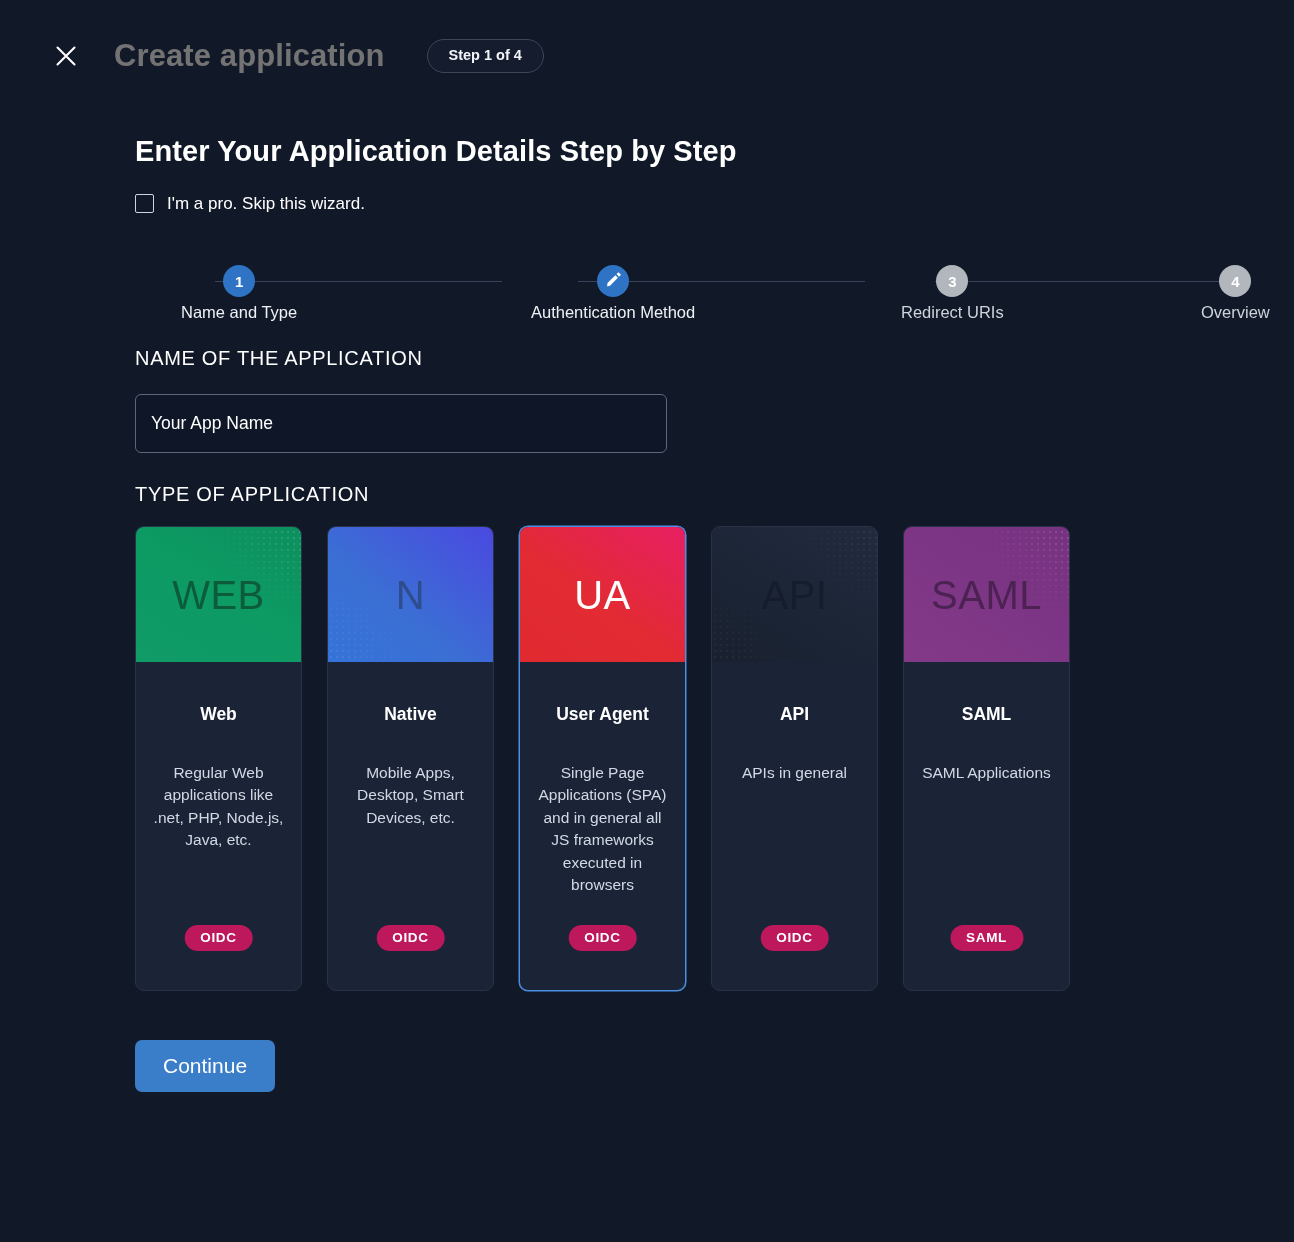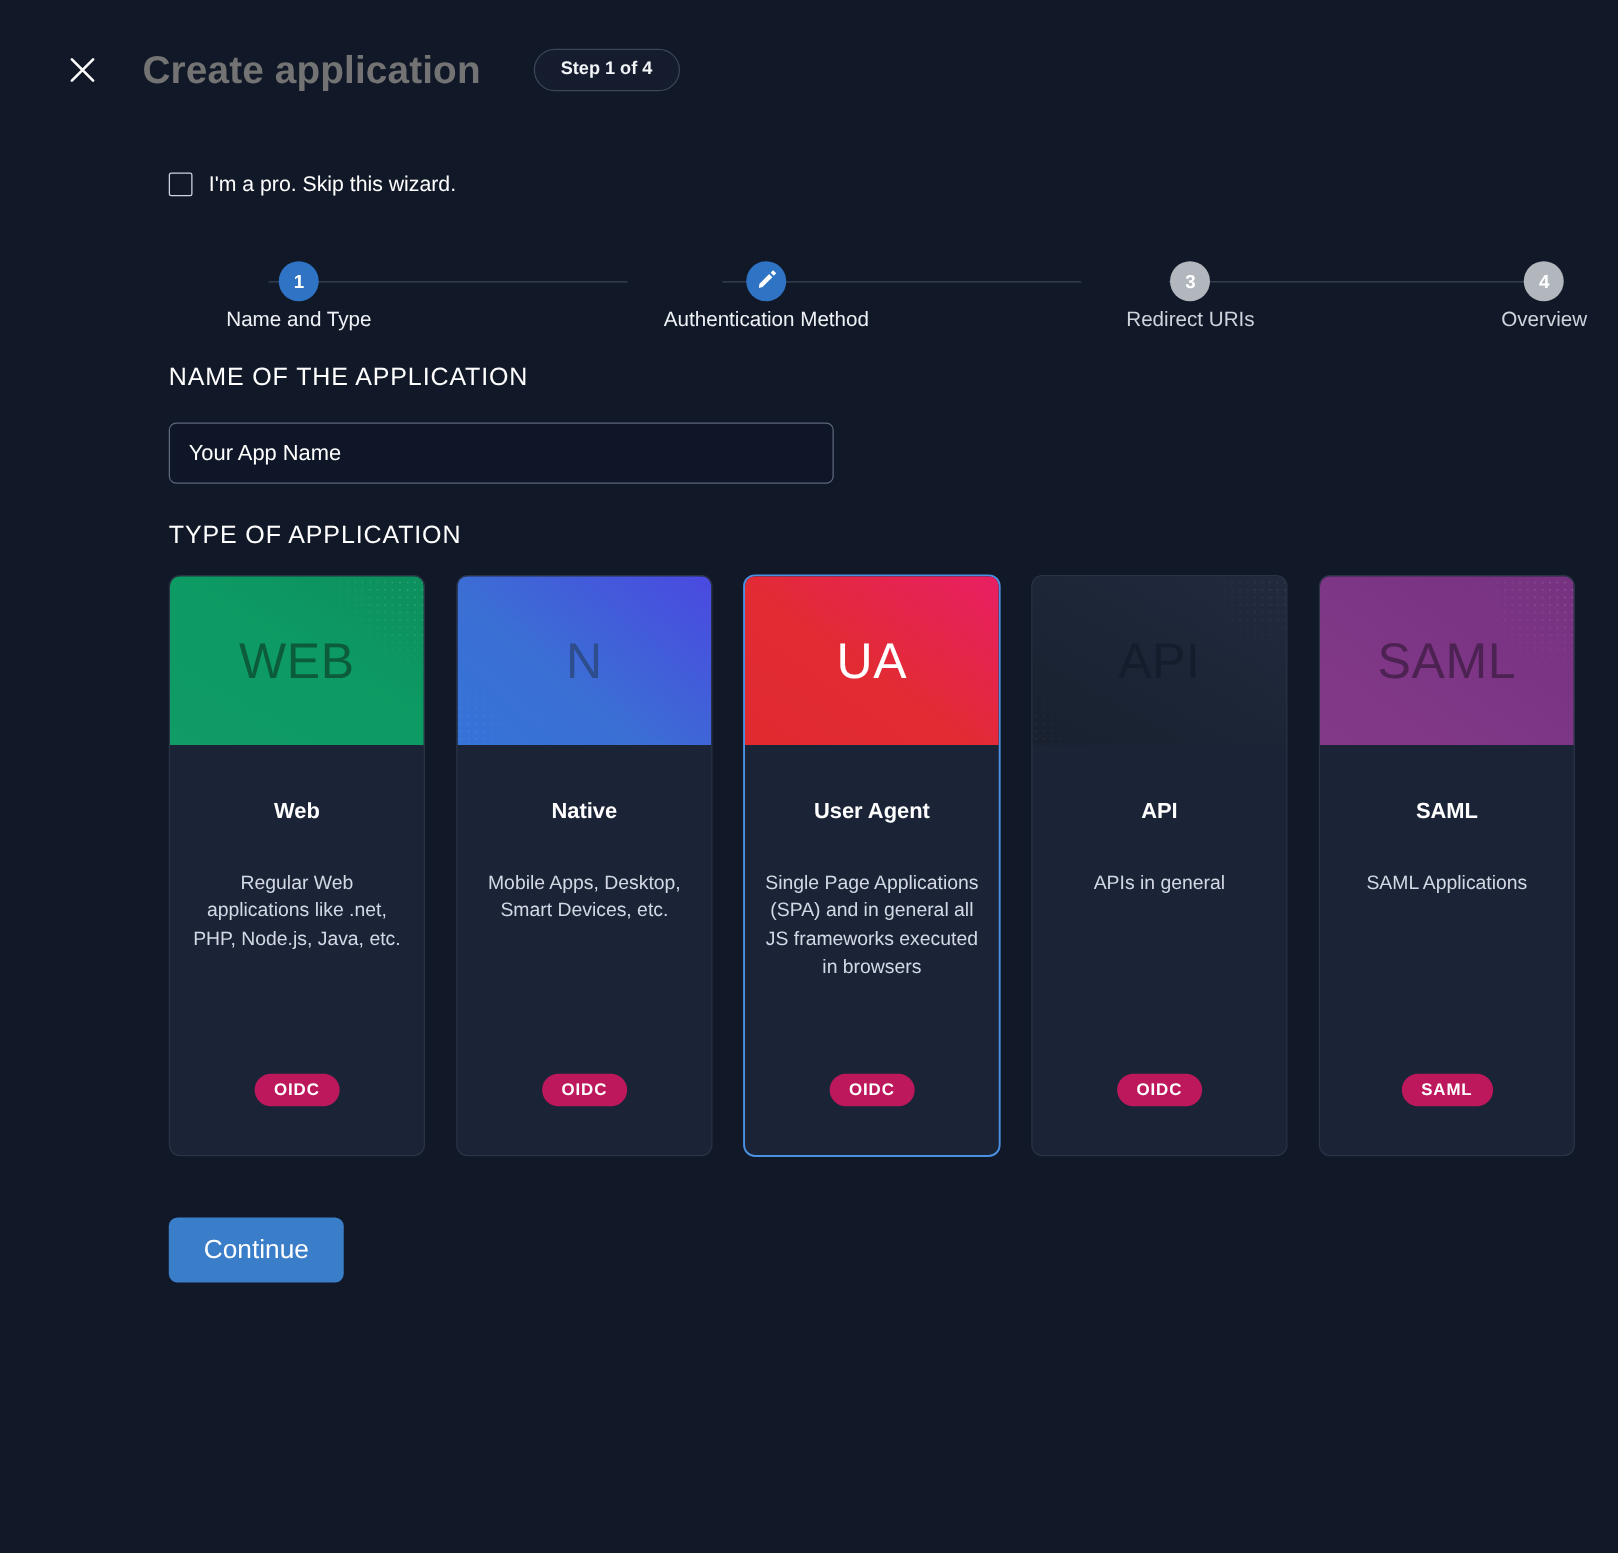--- a/index.html
+++ b/index.html
@@ -134,41 +134,41 @@
     color: #ffffff;
     font-weight: normal;
   }
   .field-label {
     font-size: 14.5px;
     color: #c8cedb;
     margin-bottom: 9px;
   }
   .name-input {
     width: 532px;
-    height: 49px;
+    height: 59px;
     background: #0e1628;
     border: 1px solid #5d6densk;
     border: 1px solid #5d677c;
     border-radius: 6px;
     color: #ffffff;
     font-size: 17.5px;
     font-family: "Liberation Sans", sans-serif;
     padding: 0 15px;
     outline: none;
   }
   .name-input::placeholder { color: #ffffff; }
 
   
   .cards {
     display: flex;
     gap: 25px;
     margin-top: 20px;
   }
   .card {
-    width: 205px;
+    width: 167px;
     height: 465px;
     border-radius: 9px;
     border: 1px solid #2a3245;
     background: #1b2437;
     overflow: hidden;
     display: flex;
     flex-direction: column;
     cursor: pointer;
     position: relative;
   }
@@ -275,20 +275,21 @@
         <path d="M4.5 4.5 L21.5 21.5 M21.5 4.5 L4.5 21.5" stroke="#ffffff" stroke-width="2.1" stroke-linecap="round"></path>
       </svg>
     </span>
   </button>
   <div class="app-title">Create application</div>
   <div class="step-badge">Step 1 of 4</div>
 </div>
 
 <div class="content">
 
+  <h1 class="page-heading">Enter Your Application Details Step by Step</h1>
 
   <div class="pro-row">
     <span class="checkbox"></span>
     <span class="pro-label">I'm a pro. Skip this wizard.</span>
   </div>
 
   
   <div class="stepper">
     <div class="connector" style="left:80px;width:287px;"></div>
     <div class="connector" style="left:443px;width:287px;"></div>

